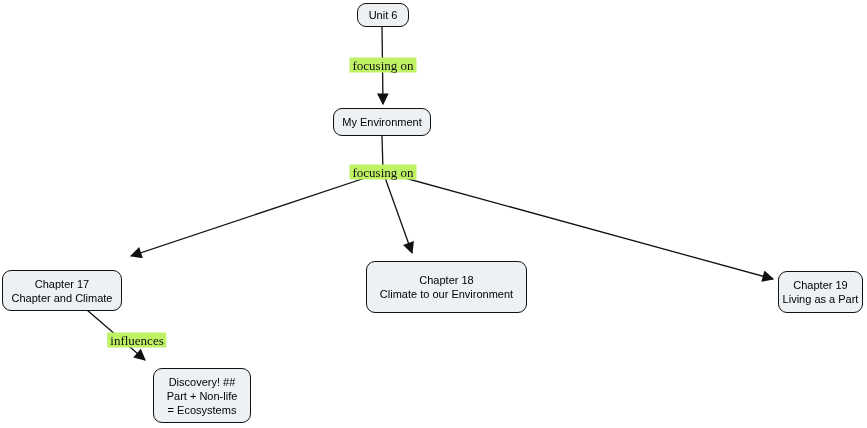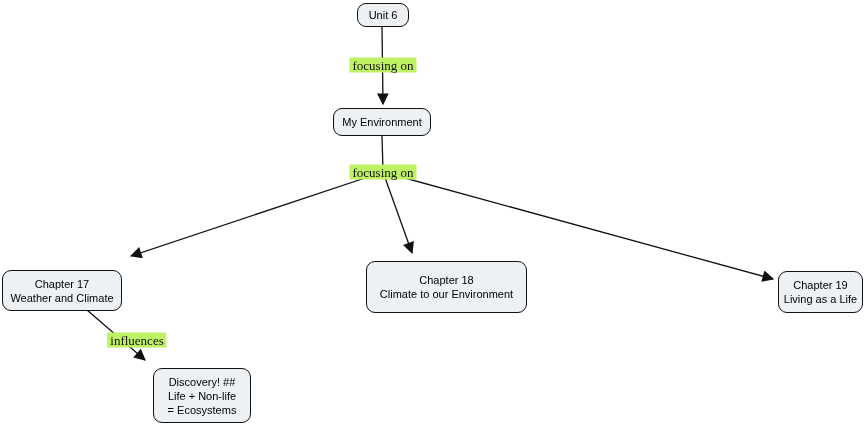--- a/index.html
+++ b/index.html
@@ -85,32 +85,32 @@
   <div class="node" style="left:357px; top:3px; width:52px; height:24px;">
     <div>Unit 6</div>
   </div>
 
   <div class="node" style="left:333px; top:108px; width:98px; height:28px;">
     <div>My Environment</div>
   </div>
 
   <div class="node" style="left:2px; top:264px; width:120px; height:41px;margin-top:6px;">
     <div>Chapter 17</div>
-    <div>Weather and Climate</div>
+    <div>Chapter and Climate</div>
   </div>
 
   <div class="node" style="left:341px; top:261px; width:161px; height:52px;margin-left:25px;">
     <div>Chapter 18</div>
     <div>Climate to our Environment</div>
   </div>
 
   <div class="node" style="left:778px; top:271px; width:85px; height:42px;">
     <div>Chapter 19</div>
-    <div>Living as a Life</div>
+    <div>Living as a Part</div>
   </div>
 
   <div class="node" style="left:153px; top:368px; width:98px; height:55px;">
     <div>Discovery! ##</div>
-    <div>Life + Non-life</div>
+    <div>Part + Non-life</div>
     <div>= Ecosystems</div>
   </div>
 
 </div>
 
 </body></html>

